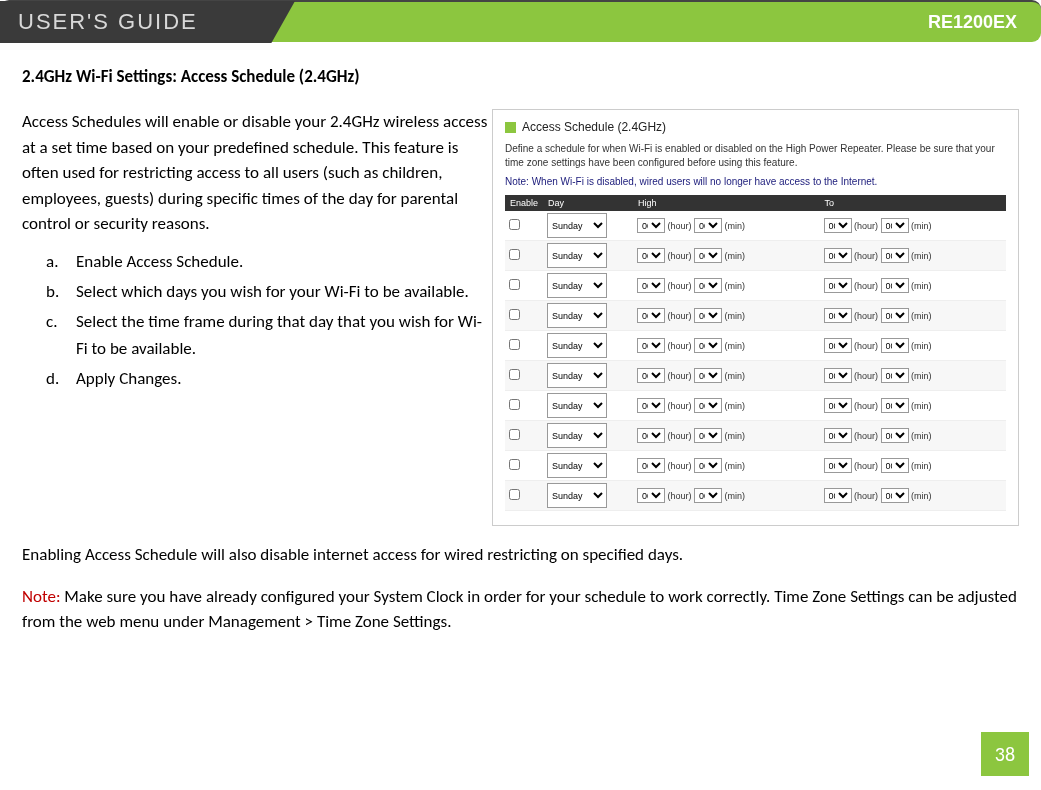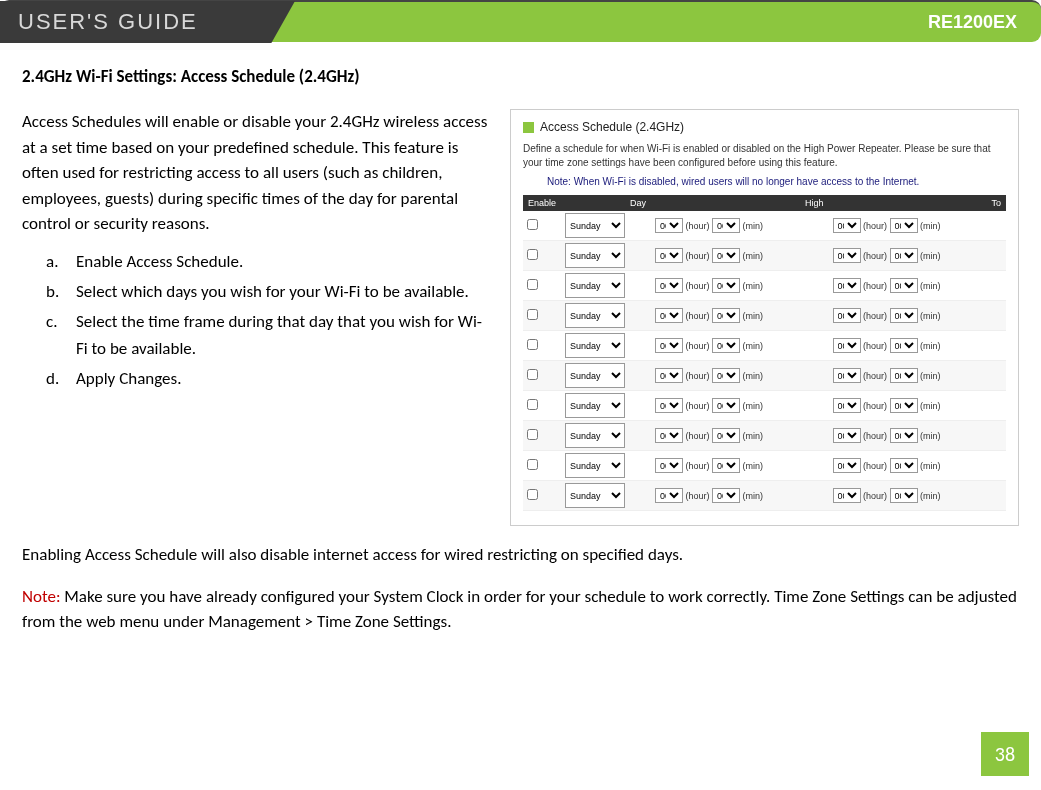--- a/index.html
+++ b/index.html
@@ -48,21 +48,20 @@
   .content {
     padding: 24px 22px 0 22px;
   }
   .section-title {
     font-weight: bold;
     font-size: 17px;
     margin-bottom: 22px;
   }
   .two-col {
     display: flex;
-    gap: 18px;
   }
   .left-text {
     flex: 0 0 470px;
     font-size: 17px;
     line-height: 1.5;
   }
   .left-text p { margin-bottom: 12px; }
   .steps { list-style: none; padding-left: 24px; margin-top: 8px; }
   .steps li {
     display: flex;
@@ -92,38 +91,38 @@
     font-size: 12px;
     color: #222;
     margin-bottom: 8px;
   }
   .green-sq {
     width: 11px; height: 11px;
     background: #8cc63f;
     display: inline-block;
   }
   .panel-desc { font-size: 10px; color: #333; line-height: 1.4; margin-bottom: 6px; }
-  .panel-note { font-size: 10px; color: #1a1a7a; margin-bottom: 8px; margin-left: 24px; }
+  .panel-note { font-size: 10px; color: #1a1a7a; margin-bottom: 8px; }
   .panel-enable {
     text-align: center;
     font-size: 10px;
     margin-bottom: 4px;
   }
   .panel-enable input { vertical-align: middle; margin-right: 3px; }
 
   table.sched {
     width: 100%;
     border-collapse: collapse;
     font-size: 9px;
   }
   table.sched thead th {
     background: #333;
     color: #fff;
     font-weight: normal;
-    text-align: right;
+    text-align: left;
     padding: 3px 5px;
     font-size: 9px;
   }
   table.sched thead th:first-child { width: 32px; }
   table.sched thead th:nth-child(2) { width: 90px; }
   table.sched tbody td {
     padding: 2px 4px;
     border-bottom: 1px solid #eee;
     vertical-align: middle;
     white-space: nowrap;

